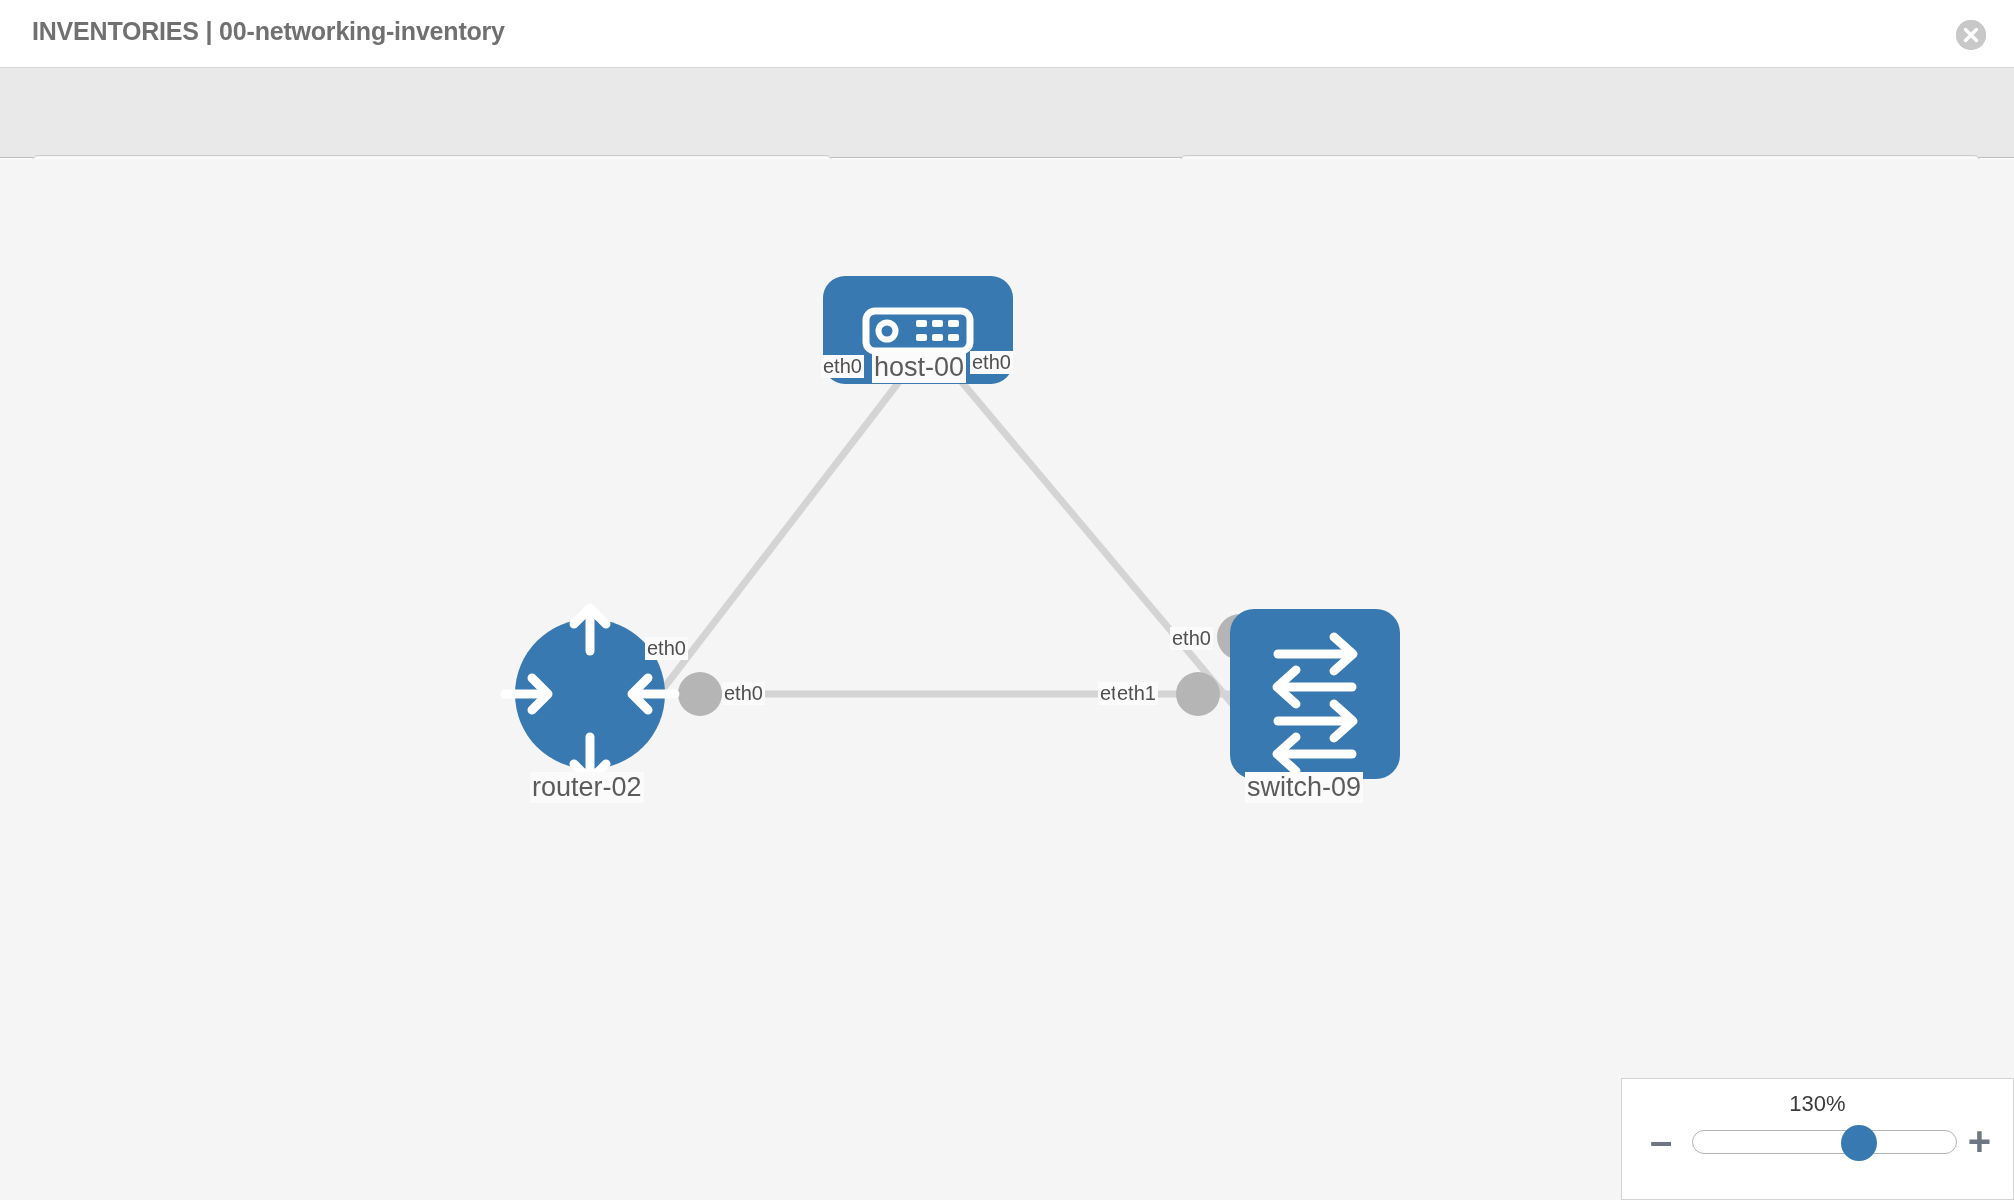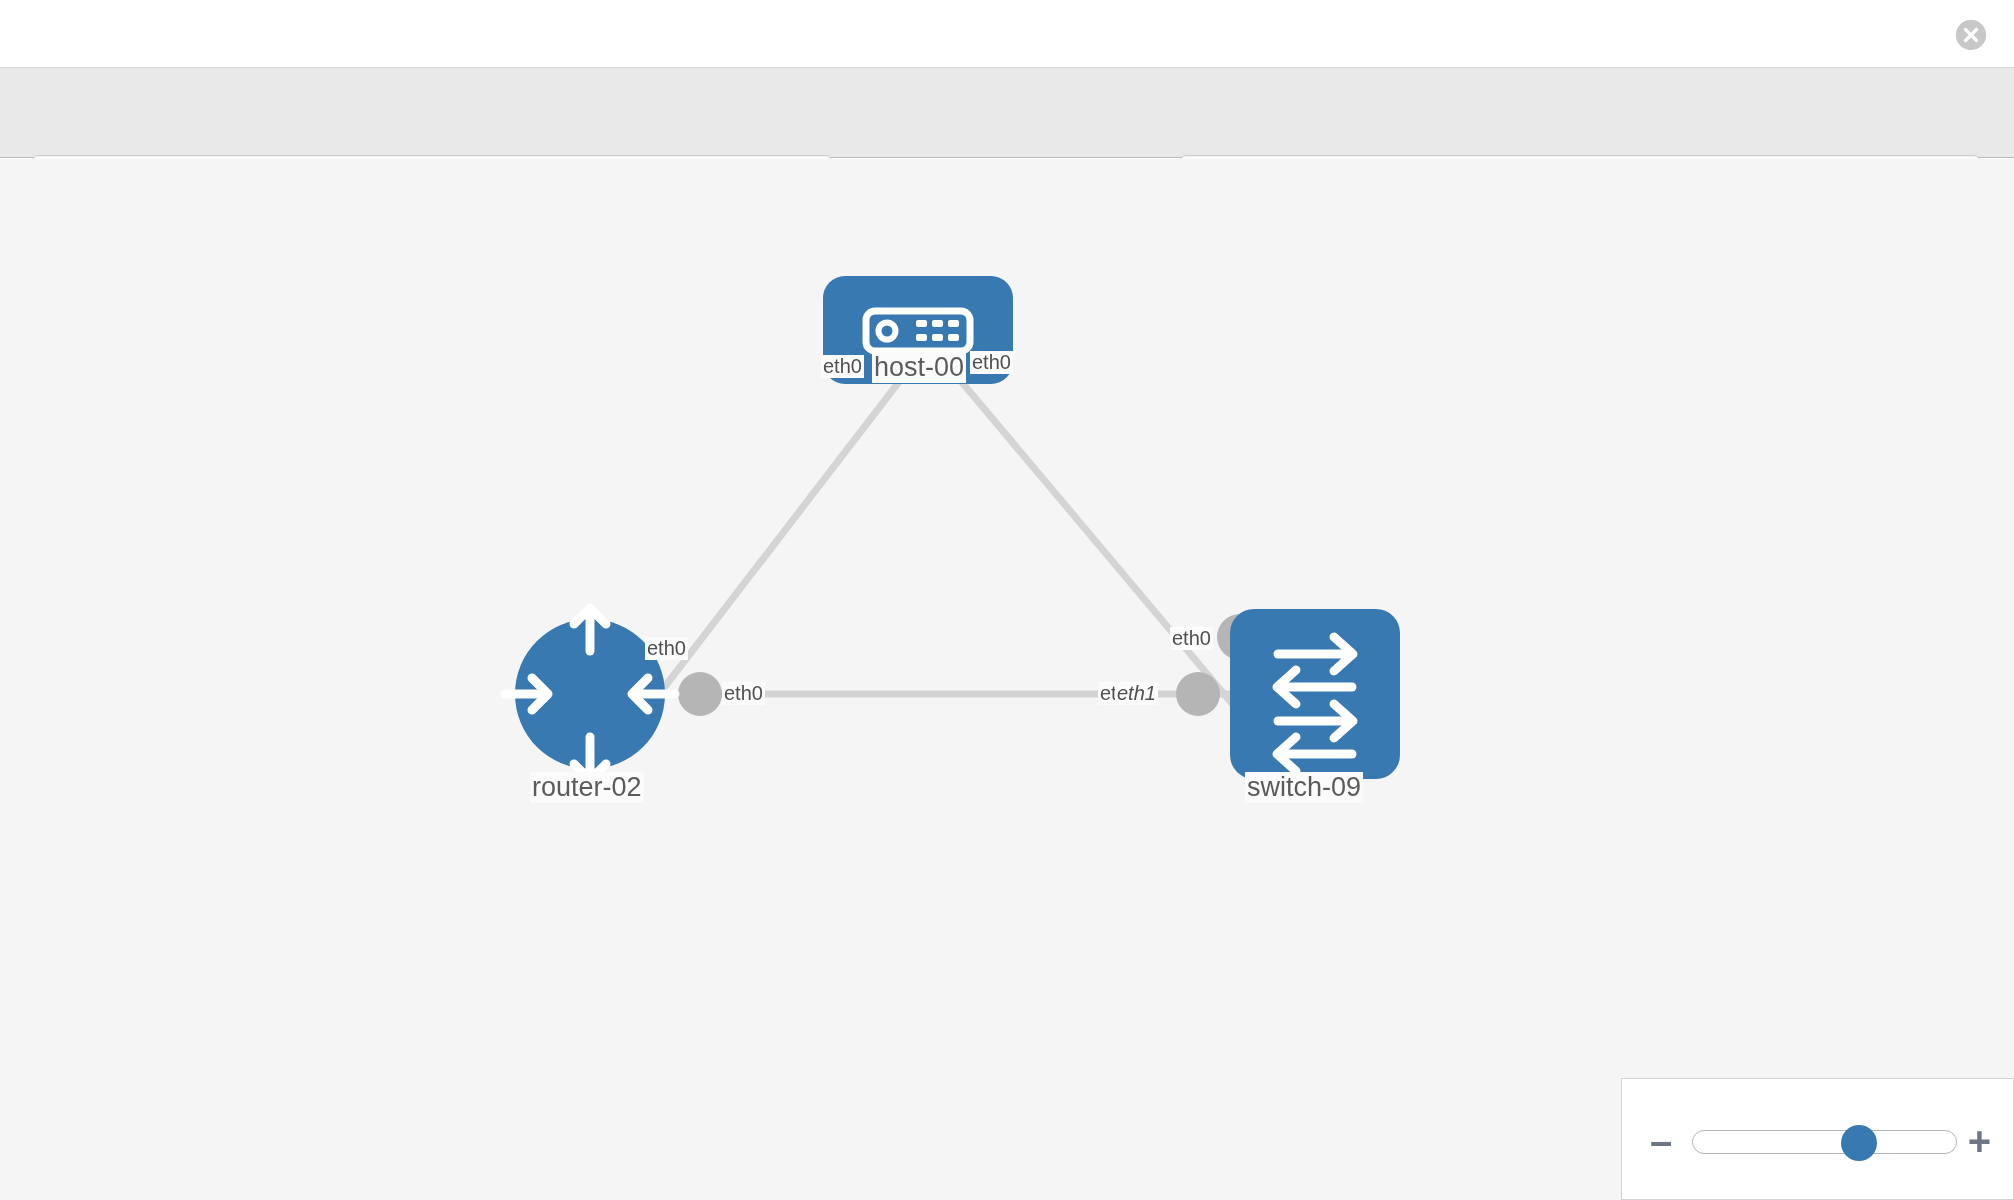--- a/index.html
+++ b/index.html
@@ -142,20 +142,21 @@
     width: 36px; height: 36px;
     border-radius: 50%;
     background: #3779b0;
     cursor: grab;
   }
 </style>
 </head>
 <body>
 
 <div class="header">
+  <div class="header-title">INVENTORIES | 00-networking-inventory</div>
   <div class="close-btn">
     <svg width="30" height="30" viewBox="0 0 30 30" aria-hidden="true">
       <circle cx="15" cy="15" r="15" fill="#c8c8c8"></circle>
       <path d="M9.5 9.5 L20.5 20.5 M20.5 9.5 L9.5 20.5" stroke="#ffffff" stroke-width="3.4" stroke-linecap="round"></path>
     </svg>
   </div>
 </div>
 
 <div class="toolbar">
 
@@ -266,22 +267,23 @@
   <div class="node-label" style="left:872px; top:182px;margin-top:11px;">host-00</div>
   <div class="node-label" style="left:530px; top:613px;">router-02</div>
   <div class="node-label" style="left:1245px; top:613px;">switch-09</div>
 
   <div class="iface-label" style="left:821px; top:196px;">eth0</div>
   <div class="iface-label" style="left:970px; top:192px;">eth0</div>
   <div class="iface-label" style="left:645px; top:478px;">eth0</div>
   <div class="iface-label" style="left:1170px; top:468px;">eth0</div>
   <div class="iface-label" style="left:722px; top:523px;">eth0</div>
   <div class="iface-label" style="left:1098px; top:523px;">eth</div>
-  <div class="iface-label" style="left:1115px; top:523px;font-style:italic;">eth1</div>
+  <div class="iface-label" style="left:1115px; top:523px;">eth1</div>
 </div>
 
 <div class="zoom-panel">
+  <div class="zoom-value">130%</div>
   <div class="zoom-minus">–</div>
   <div class="zoom-track">
     <div class="zoom-thumb"></div>
   </div>
   <div class="zoom-plus">+</div>
 </div>
 
 </body></html>

